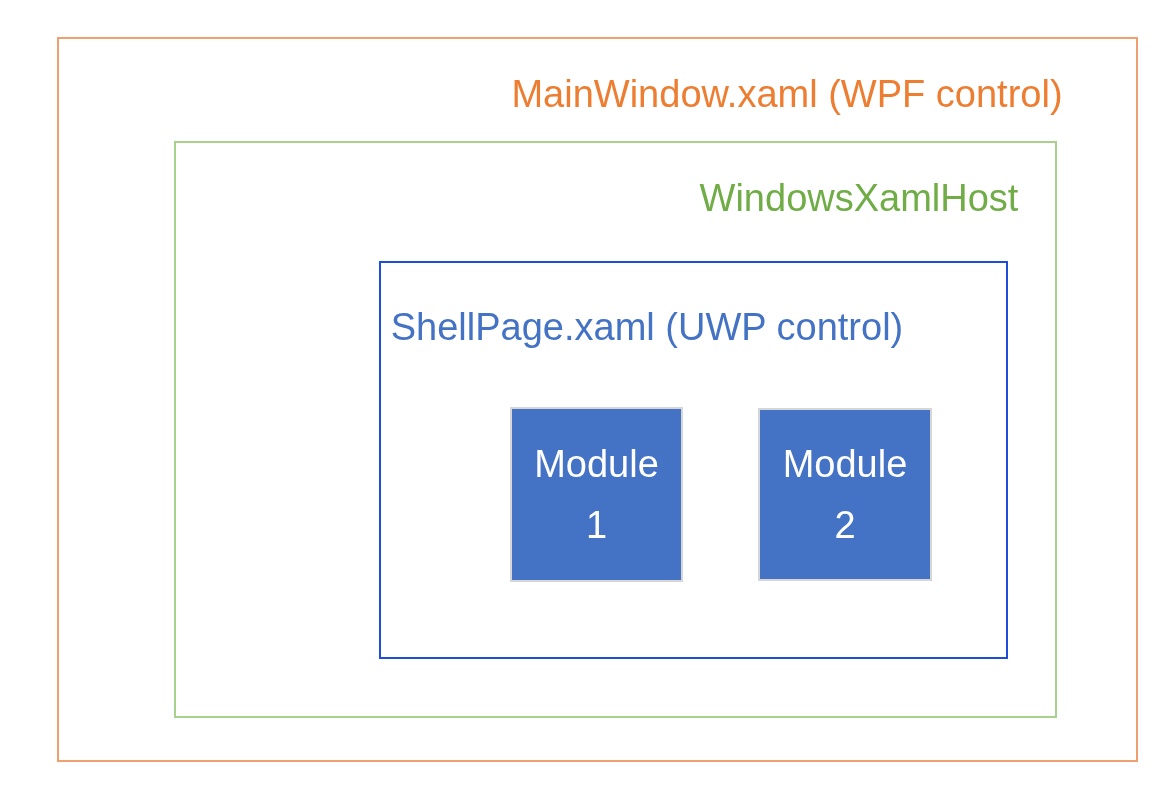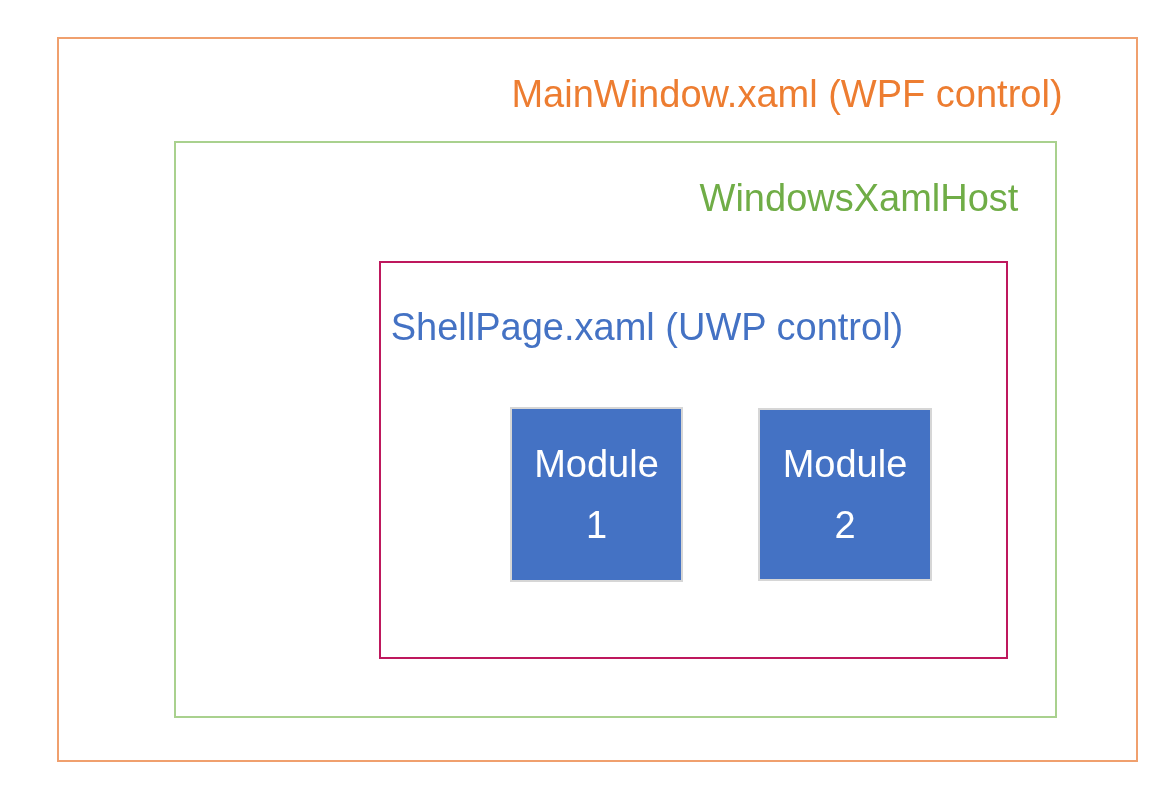--- a/index.html
+++ b/index.html
@@ -30,21 +30,21 @@
   #xamlhost-box {
     left: 106px; top: 102px;
     width: 883px; height: 577px;
     border: 2px solid #A9D18E;
     margin-left: 9px;
   }
   
   #shellpage-box {
     left: 203px; top: 118px;
     width: 629px; height: 398px;
-    border: 2px solid #be185d;
+    border: 2px solid #1d4ed8;
   }
   .label {
     position: absolute;
     font-size: 38px;
     line-height: 50px;
     text-align: center;
     white-space: nowrap;
   }
   #mainwindow-label {
     left: 378px; top: 30px; width: 700px;

